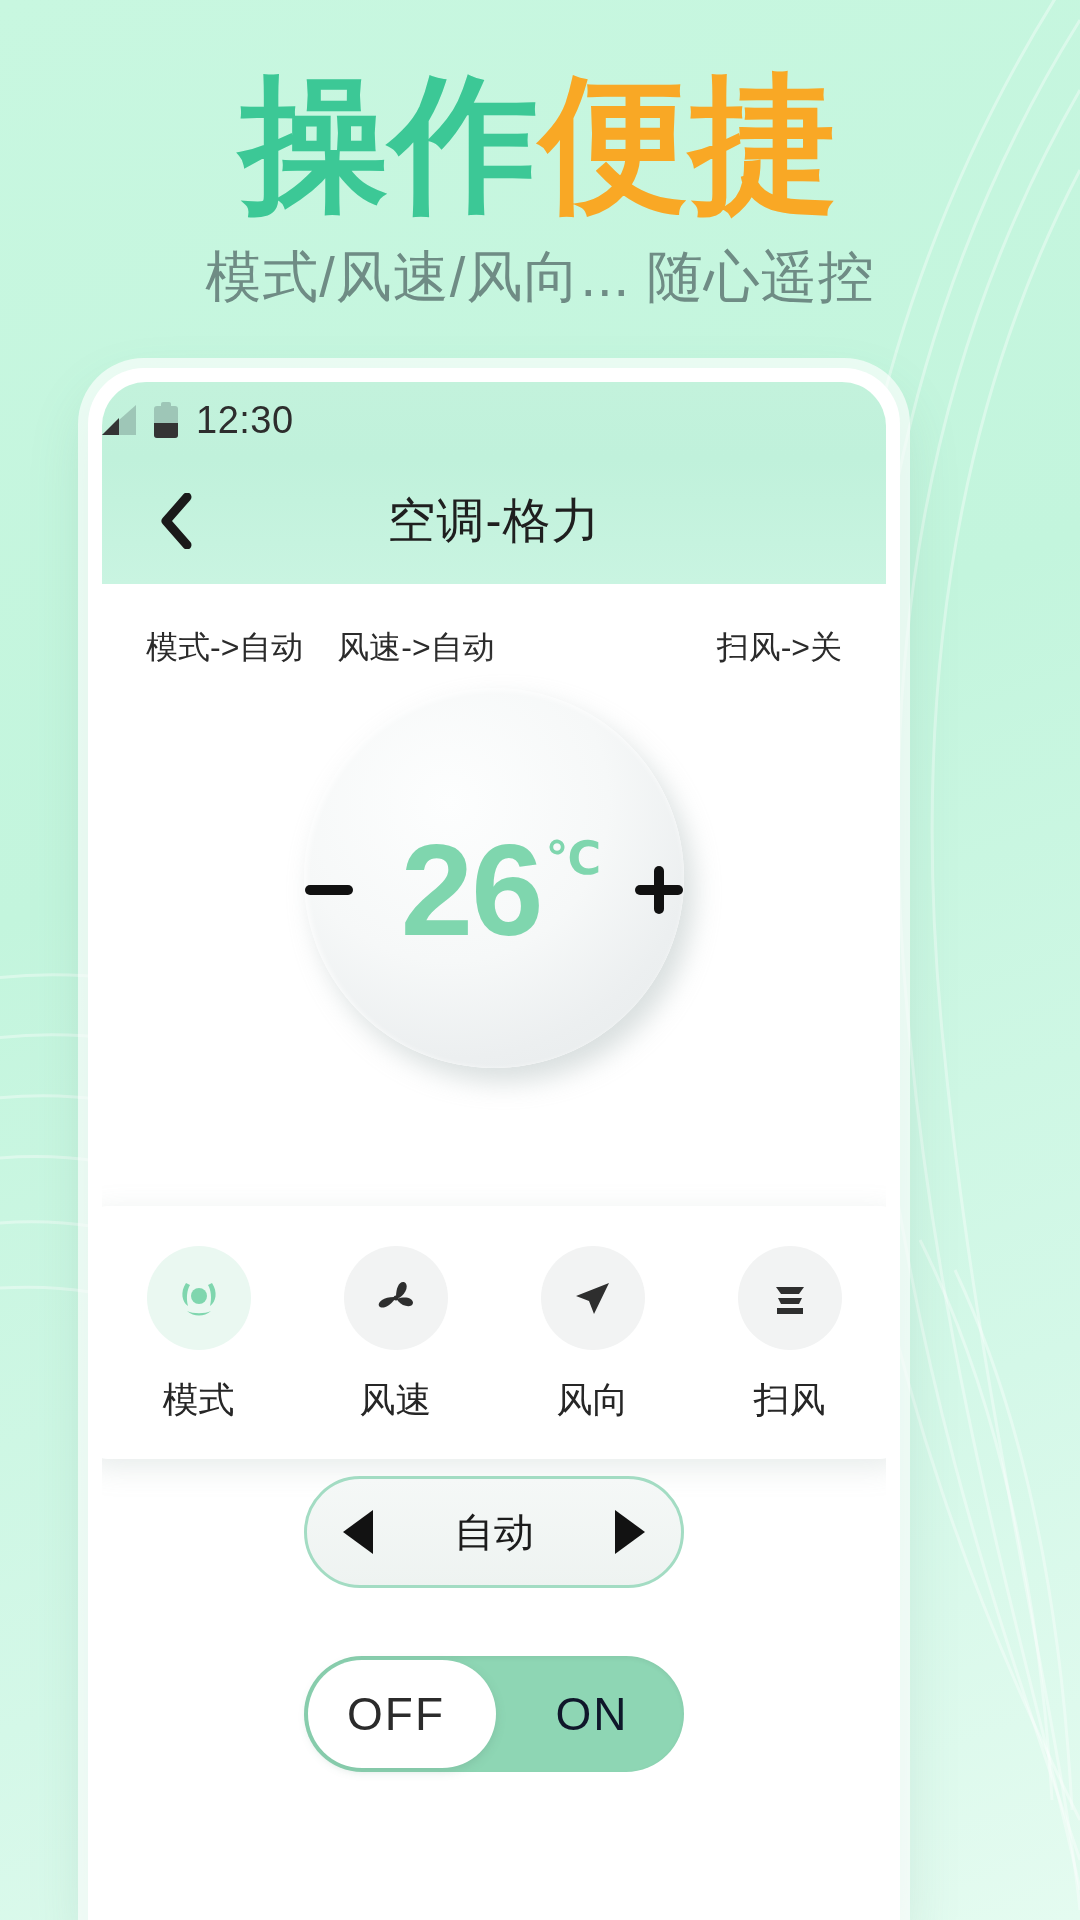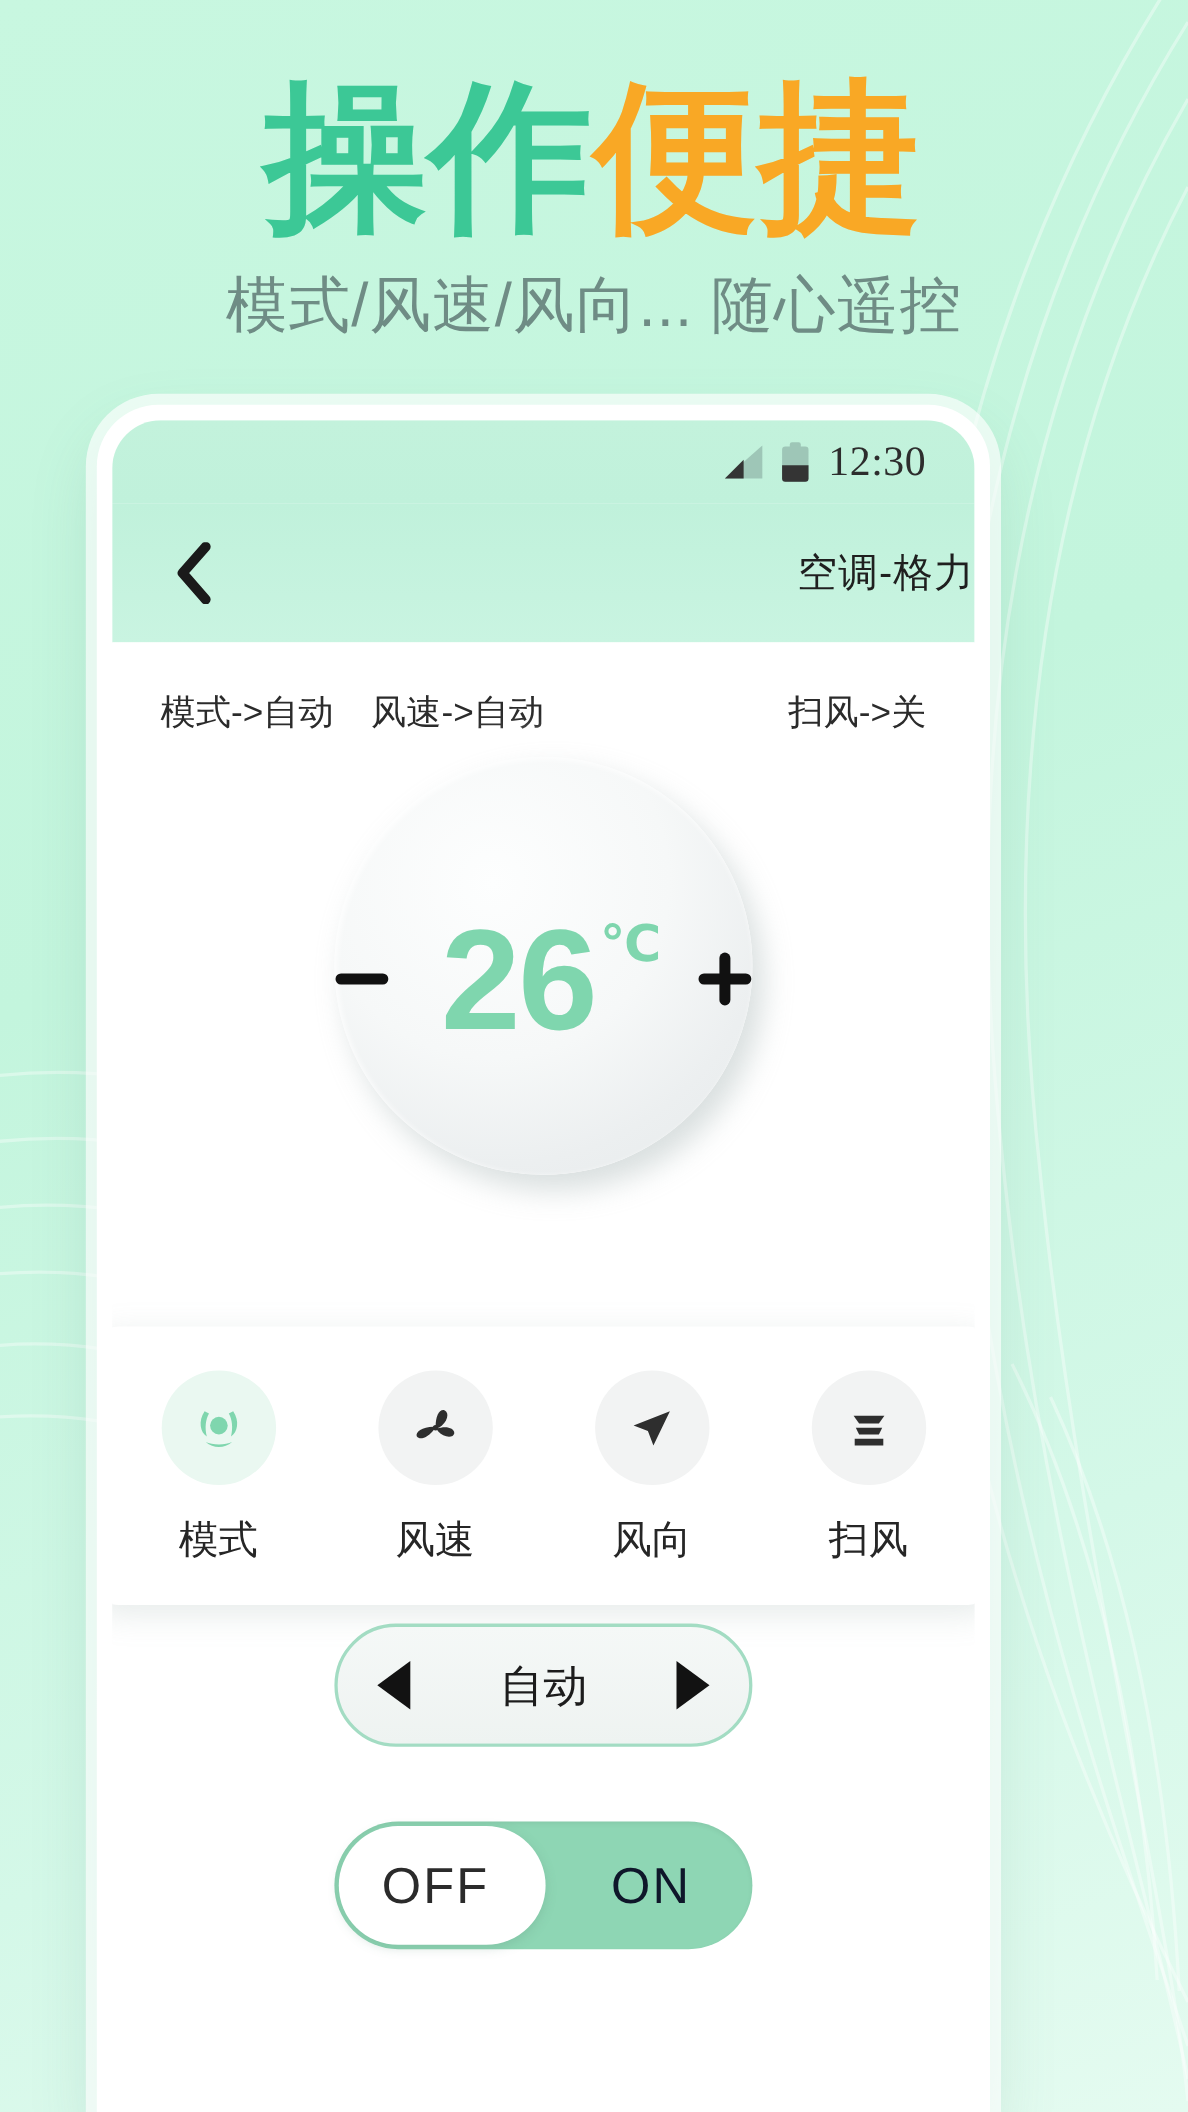--- a/index.html
+++ b/index.html
@@ -54,24 +54,23 @@
   }
   .sb1 { top: 590px; height: 62px; }
   .sb2 { top: 760px; height: 110px; }
 
   
   .screen { position: absolute; inset: 14px 14px 0 14px; background: #fff; border-radius: 44px 44px 0 0; overflow: hidden; }
 
   .statusbar {
     height: 76px; width: 100%;
     background: linear-gradient(180deg, #c3f2dc 0%, #c0f1db 100%);
-    display: flex; align-items: center; justify-content: flex-end;
+    display: flex; align-items: center; justify-content: flex-start;
     padding: 0 44px 0 0;
     gap: 18px;
-    font-family: Liberation Serif, serif;
   }
   .sig-icon { width: 34px; height: 30px; position: relative; display: inline-block; }
   .sig-icon .full { position: absolute; right: 0; bottom: 0; width: 0; height: 0;
       border-left: 34px solid transparent; border-bottom: 30px solid #9ec6b7; }
   .sig-icon .fill { position: absolute; right: 17px; bottom: 0; width: 0; height: 0;
       border-left: 17px solid transparent; border-bottom: 17px solid #343434; }
   .bat-icon { width: 24px; height: 36px; border: 0; position: relative; }
   .bat-body { position: absolute; left: 0; bottom: 0; width: 24px; height: 32px; background: #9ec6b7; border-radius: 3px; }
   .bat-fill { position: absolute; left: 0; bottom: 0; width: 24px; height: 15px; background: #343434; border-radius: 0 0 3px 3px; }
   .bat-tip { position: absolute; left: 7px; top: 0; width: 10px; height: 5px; background: #9ec6b7; border-radius: 2px 2px 0 0; }
@@ -81,22 +80,22 @@
     height: 126px; width: 100%;
     background: linear-gradient(180deg, #c0f1db 0%, #c9f4e1 100%);
     display: flex; align-items: center; position: relative;
   }
   .back-btn {
     position: absolute; left: 44px; top: 50%; transform: translateY(-50%);
     width: 60px; height: 60px; display: flex; align-items: center; justify-content: center;
   }
   .back-btn svg { display: block; }
   .nav-title {
-    width: 100%; text-align: right;
-    font-size: 36px; color: #1f1f1f; font-weight: 500; letter-spacing: 1px;
+    width: 100%; text-align: center;
+    font-size: 48px; color: #1f1f1f; font-weight: 500; letter-spacing: 1px;
   }
 
   .content { position: relative; background: #ffffff; height: calc(100% - 202px); }
 
   
   .status-row {
     display: flex; align-items: center;
     padding: 42px 44px 0 44px;
     font-size: 32px; color: #2b2b2b;
   }

